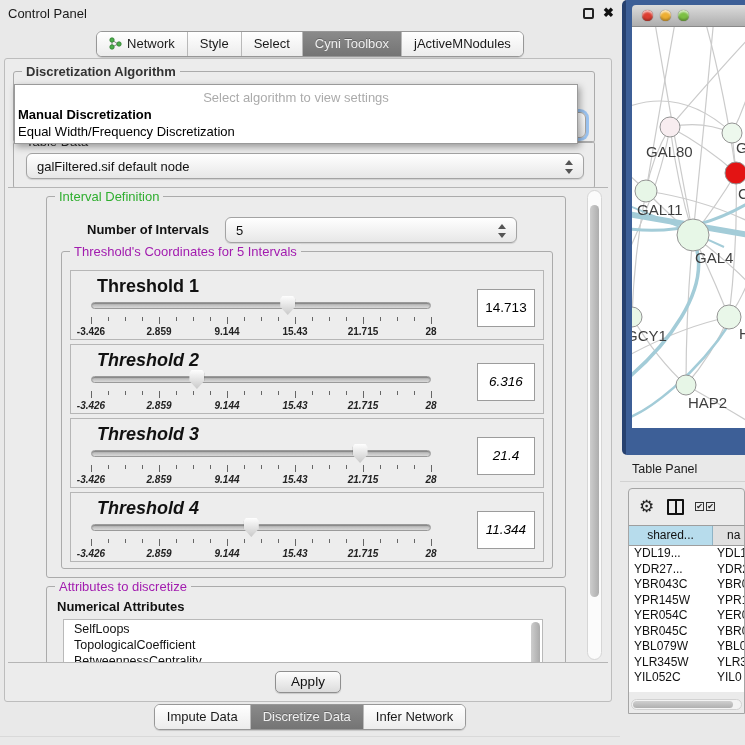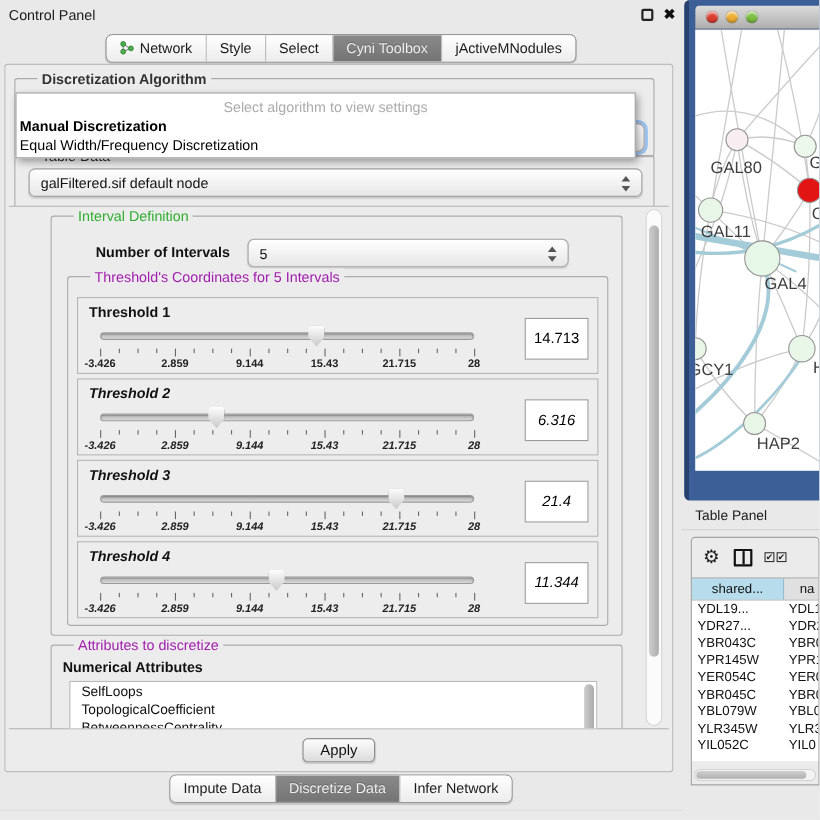--- a/index.html
+++ b/index.html
@@ -19,21 +19,21 @@
   .bottom-tabs { top:704px; }
   .seg { display:flex; border:1px solid #979797; border-radius:6px; overflow:hidden; background:#fff; box-shadow:0 1px 1px rgba(0,0,0,.15); }
   .seg-tab { padding:4px 12px 5px 12px; font-size:13px; color:#1a1a1a; background:linear-gradient(180deg,#ffffff,#ececec); border-left:1px solid #b9b9b9; display:flex; align-items:center; gap:5px; white-space:nowrap; }
   .seg-tab:first-child { border-left:none; }
   .seg-tab.active { background:linear-gradient(180deg,#8a8a8a,#747474); color:#efefef; text-shadow:0 -1px 0 rgba(0,0,0,.25); }
 
   .cp-outer { position:absolute; left:4px; top:58px; width:608px; height:644px; border:1px solid #bdbdbd; border-radius:3px; background:#ececec; }
 
   
   .tgroup { position:absolute; border:1px solid #ababab; border-radius:3px; }
-  .tgroup > .tgroup-title { position:absolute; top:-8px; left:20px; background:#ececec; padding:0 4px; font-size:13px; white-space:nowrap; }
+  .tgroup > .tgroup-title { position:absolute; top:-8px; left:8px; background:#ececec; padding:0 4px; font-size:13px; white-space:nowrap; }
   .title-green { color:#2fae2f; }
   .title-blue { color:#a21caf; }
   .title-dark { color:#333; font-weight:bold; }
 
   .combo { position:absolute; height:26px; border:1px solid #a3a3a3; border-radius:6px; background:linear-gradient(180deg,#ffffff,#e7e7e7); box-shadow:0 1px 1px rgba(0,0,0,.12); }
   .combo .combo-text { position:absolute; left:10px; top:5px; font-size:13px; color:#111; }
   .spinner { position:absolute; right:9px; top:6px; width:9px; height:14px; }
   .spinner .up { position:absolute; top:0; left:0; width:0; height:0; border-left:4.5px solid transparent; border-right:4.5px solid transparent; border-bottom:5px solid #555; }
   .spinner .down { position:absolute; bottom:0; left:0; width:0; height:0; border-left:4.5px solid transparent; border-right:4.5px solid transparent; border-top:5px solid #555; }
 
@@ -53,21 +53,21 @@
   .vscroll { position:absolute; right:6px; top:2px; width:15px; height:470px; background:#fbfbfb; border:1px solid #d6d6d6; border-radius:8px; }
   .vscroll .vthumb { position:absolute; left:2px; top:14px; width:9px; height:392px; border-radius:5px; background:linear-gradient(90deg,#cdcdcd,#adadad); }
 
   .interval-group { left:38px; top:8px; width:520px; height:382px; }
   .noi-label { position:absolute; left:40px; top:25px; font-weight:bold; font-size:13px; }
   .noi-combo { left:178px; top:20px; width:292px; }
 
   .thresh-group { left:14px; top:54px; width:492px; height:318px; }
   .tpanel { position:relative; margin:6px 8px 0 8px; height:70px; border:1px solid #b6b6b6; background:#ededed; }
   .tpanel + .tpanel { margin-top:4px;font-style:italic; }
-  .tpanel-label { position:absolute; left:10px; top:5px; font-weight:bold; font-size:13px; }
+  .tpanel-label { position:absolute; left:26px; top:5px; font-weight:bold; font-size:18px; }
   .slider { position:absolute; left:20px; top:24px; width:340px; height:42px; }
   .strack { position:absolute; left:0; top:7px; width:100%; height:7px; border-radius:4px; background:linear-gradient(180deg,#aeaeae,#d9d9d9); border:1px solid #9a9a9a; box-shadow:inset 0 1px 1px rgba(0,0,0,.25); }
   .thumb { position:absolute; top:1px; width:15px; height:19px; background:linear-gradient(180deg,#fefefe,#c9c9c9); clip-path:polygon(14% 0,86% 0,100% 16%,100% 56%,50% 100%,0 56%,0 16%); filter:drop-shadow(0 0 1px rgba(0,0,0,.6)); }
   .ticks { position:absolute; left:0; top:22px; width:100%; height:8px; }
   .tick { position:absolute; top:0; width:1px; height:4px; background:#666; }
   .tick.major { height:7px; }
   .tick-labels { position:absolute; left:0; top:31px; width:100%; height:11px; }
   .tick-label { position:absolute; transform:translateX(-50%); font-size:10px; font-weight:bold; color:#222; white-space:nowrap; }
   .valuebox { position:absolute; right:8px; top:18px; width:58px; height:38px; background:#fff; border:1px solid #9c9c9c; font-size:13.5px; text-align:center; line-height:36px; color:#000; }
 

